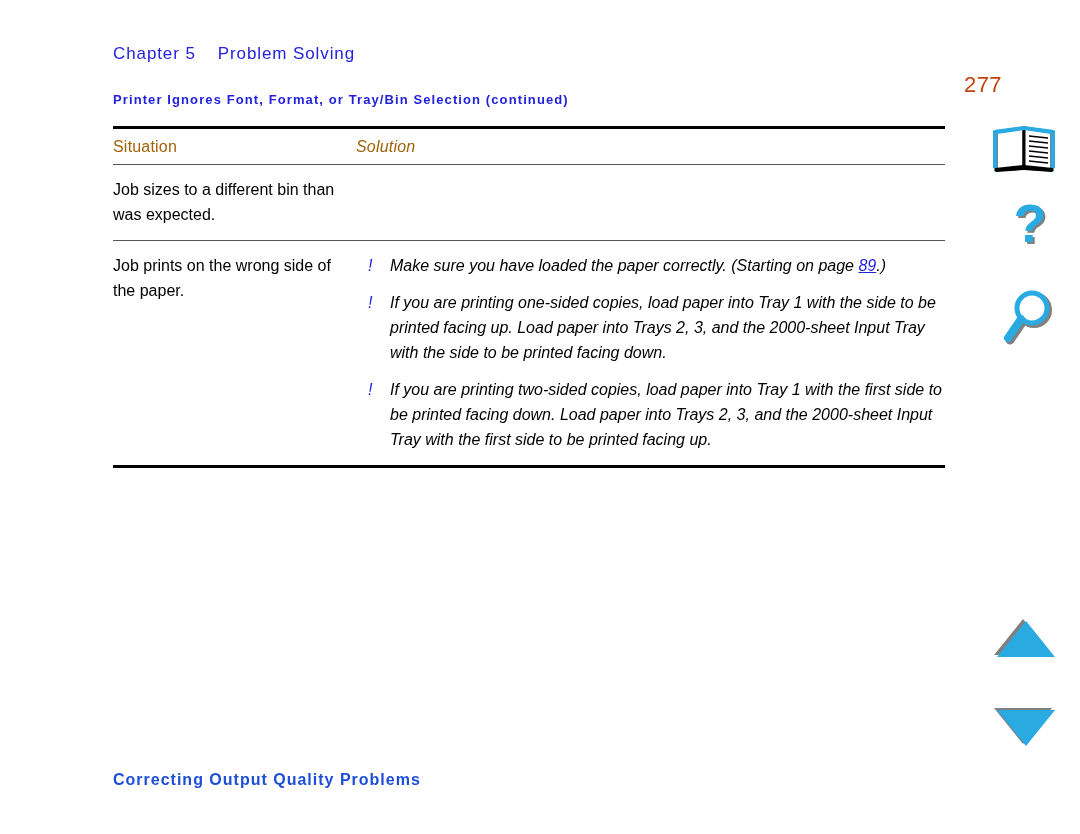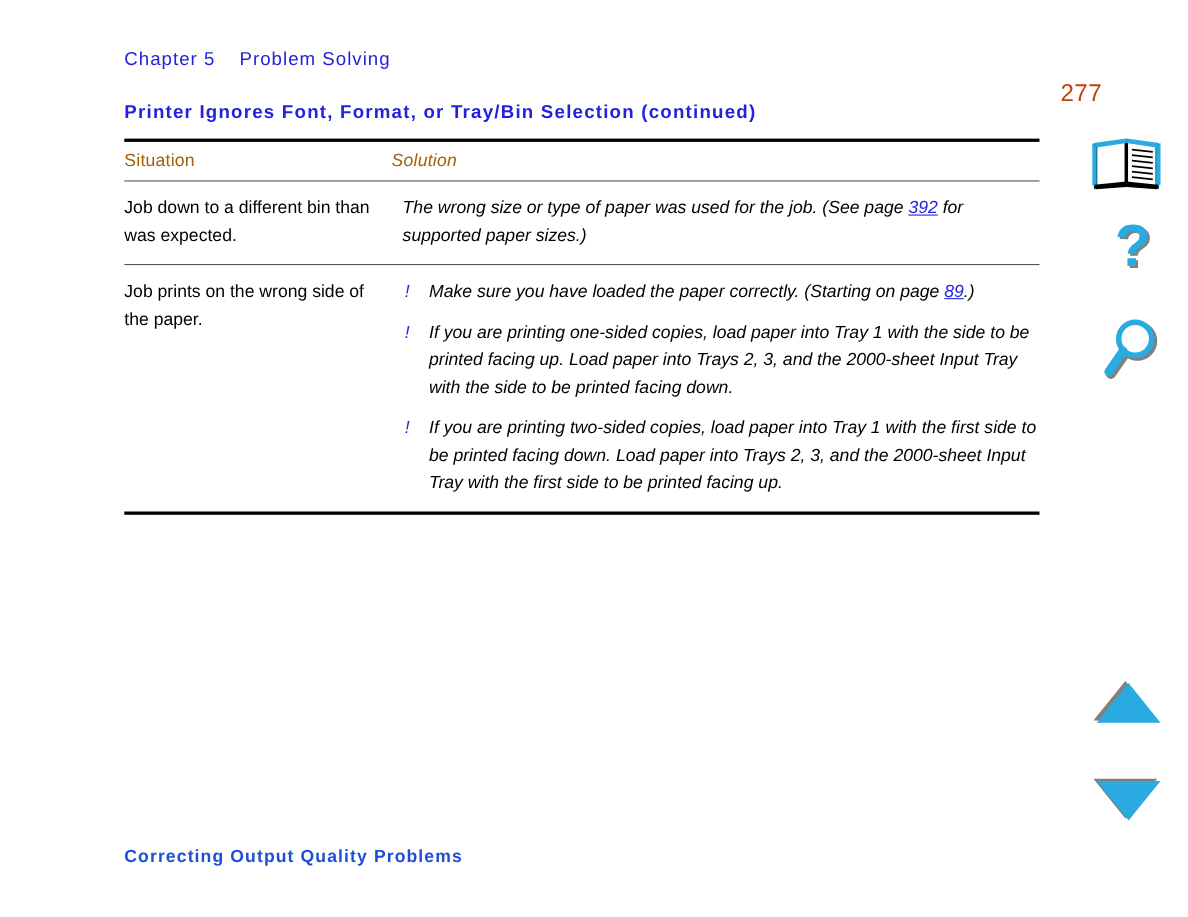--- a/index.html
+++ b/index.html
@@ -42,21 +42,21 @@
     font-size: 22px;
     color: #c2410c;
     letter-spacing: 0.4px;
     margin-top: 28px;
   }
 
   .table-title {
     position: absolute;
     left: 97px;
     top: 92px;
-    font-size: 17px;
+    font-size: 13px;
     color: #2222dd;
     font-weight: bold;
     letter-spacing: 1.1px;
     white-space: nowrap;
   }
 
   
   .table {
     position: absolute;
     left: 97px;
@@ -170,24 +170,21 @@
     <div class="rule-thick"></div>
 
     <div class="thead">
       <div class="th col-situation">Situation</div>
       <div class="th col-solution">Solution</div>
     </div>
 
     <div class="rule-thin"></div>
 
     <div class="trow">
-      <div class="td col-situation">Job down to a different bin than was expected.</div>
-      <div class="td col-solution">
-        <span>The wrong size or type of paper was used for the job. (See page </span><a class="pagelink" href="#">392</a><span> for supported paper sizes.)</span>
-      </div>
+      <div class="td col-situation">Job sizes to a different bin than was expected.</div>
     </div>
 
     <div class="rule-thin"></div>
 
     <div class="trow">
       <div class="td col-situation">Job prints on the wrong side of the paper.</div>
       <div class="td col-solution">
         <ul class="bullets">
           <li>
             <span class="bang">!</span><span>Make sure you have loaded the paper correctly. (Starting on page </span><a class="pagelink" href="#">89</a><span>.)</span>

